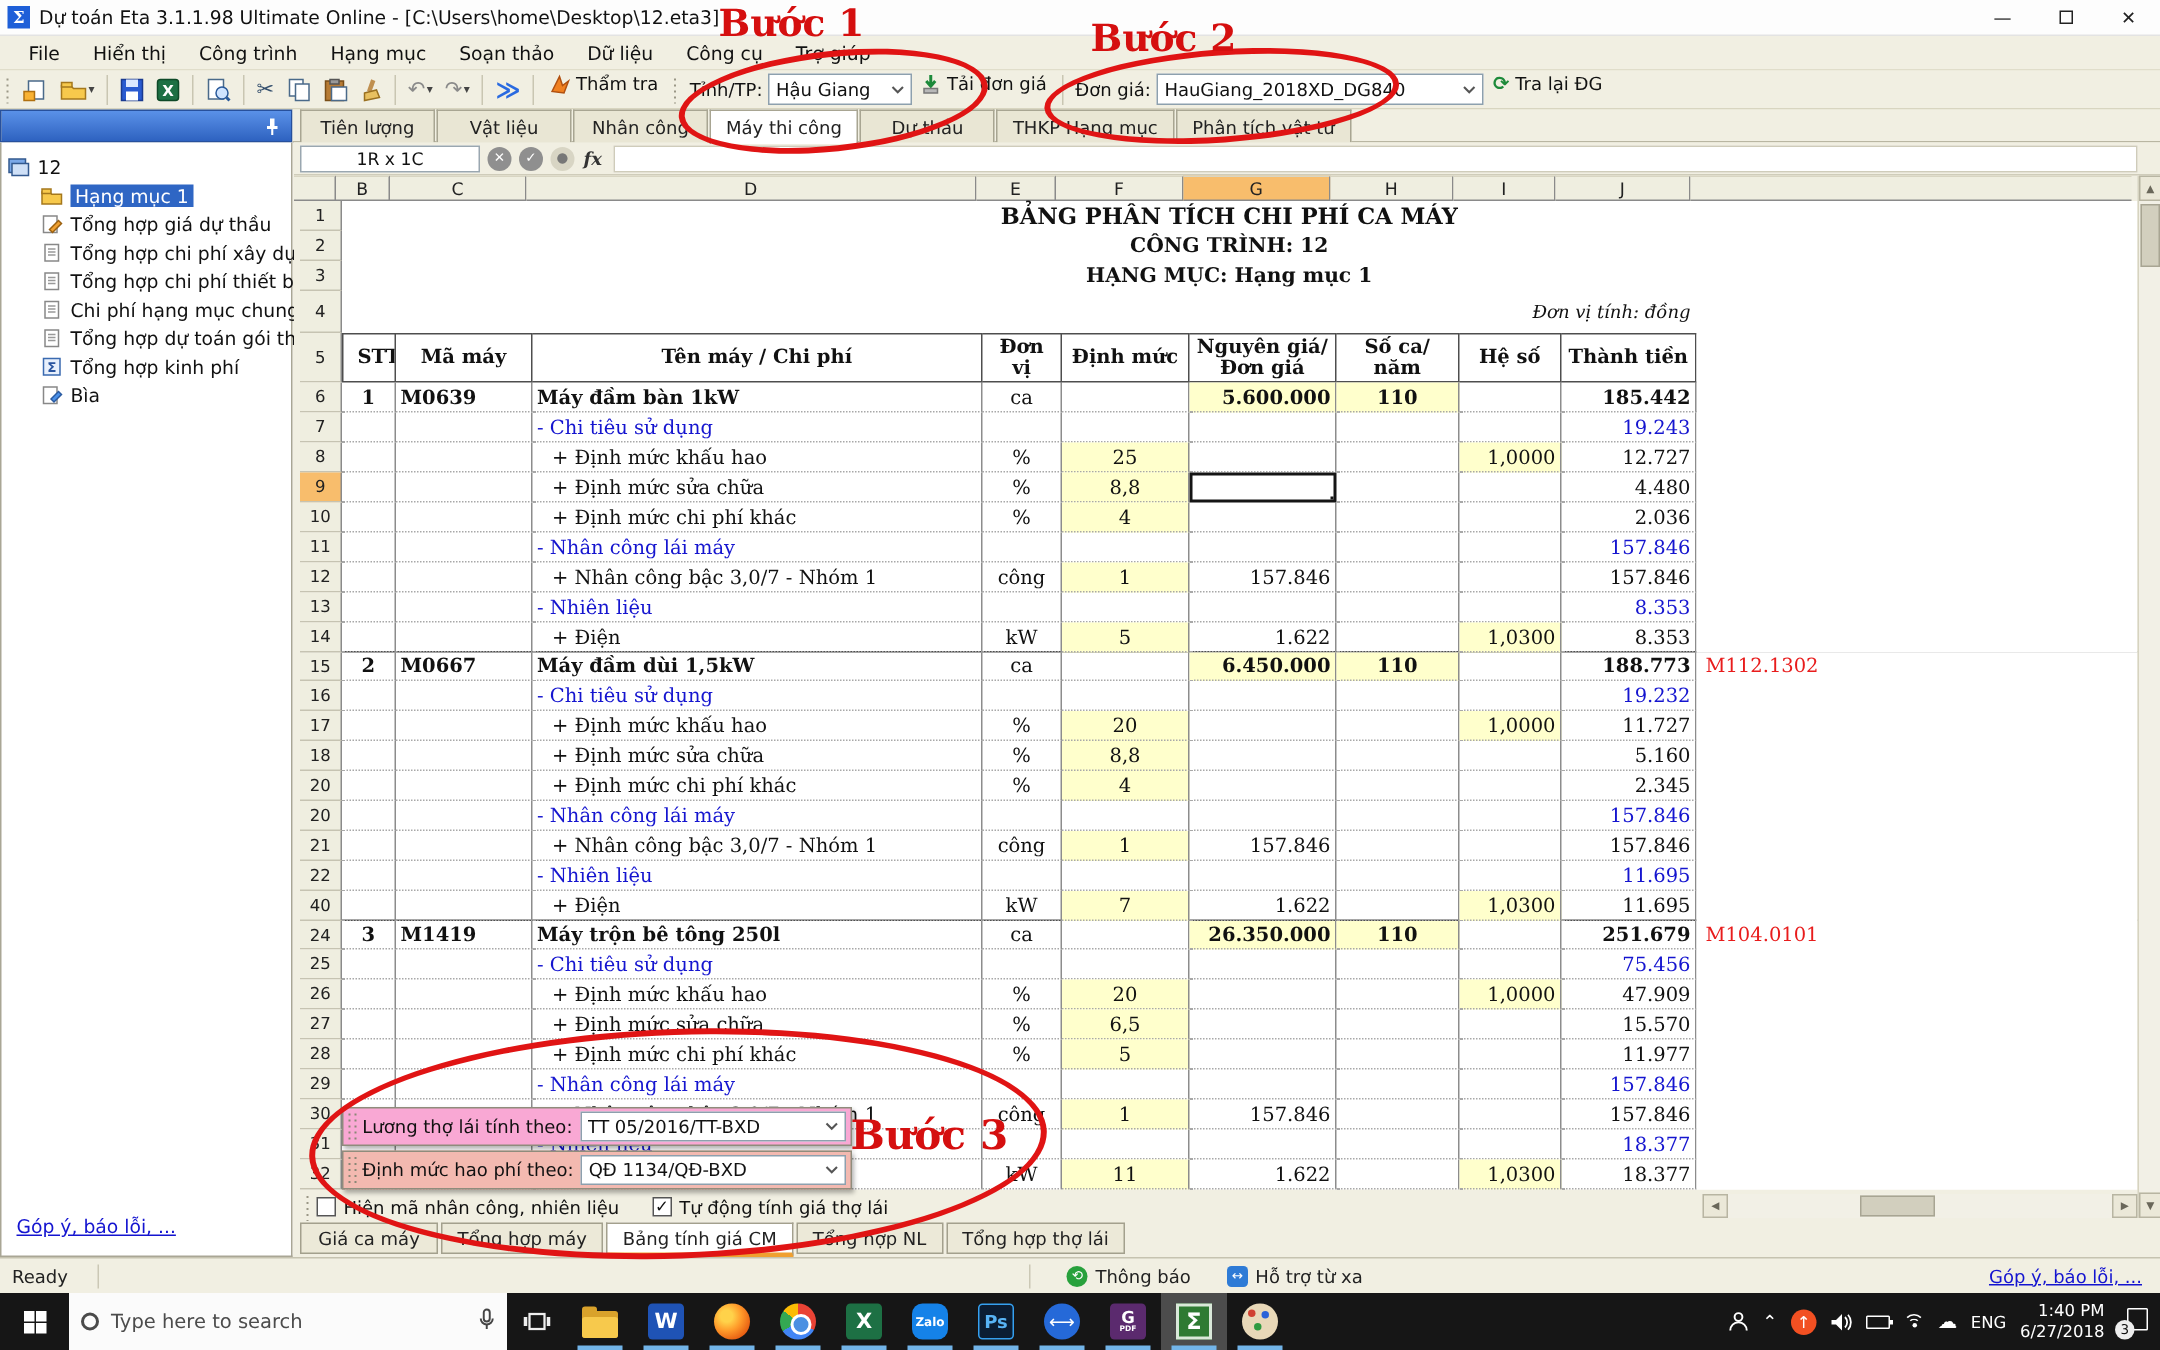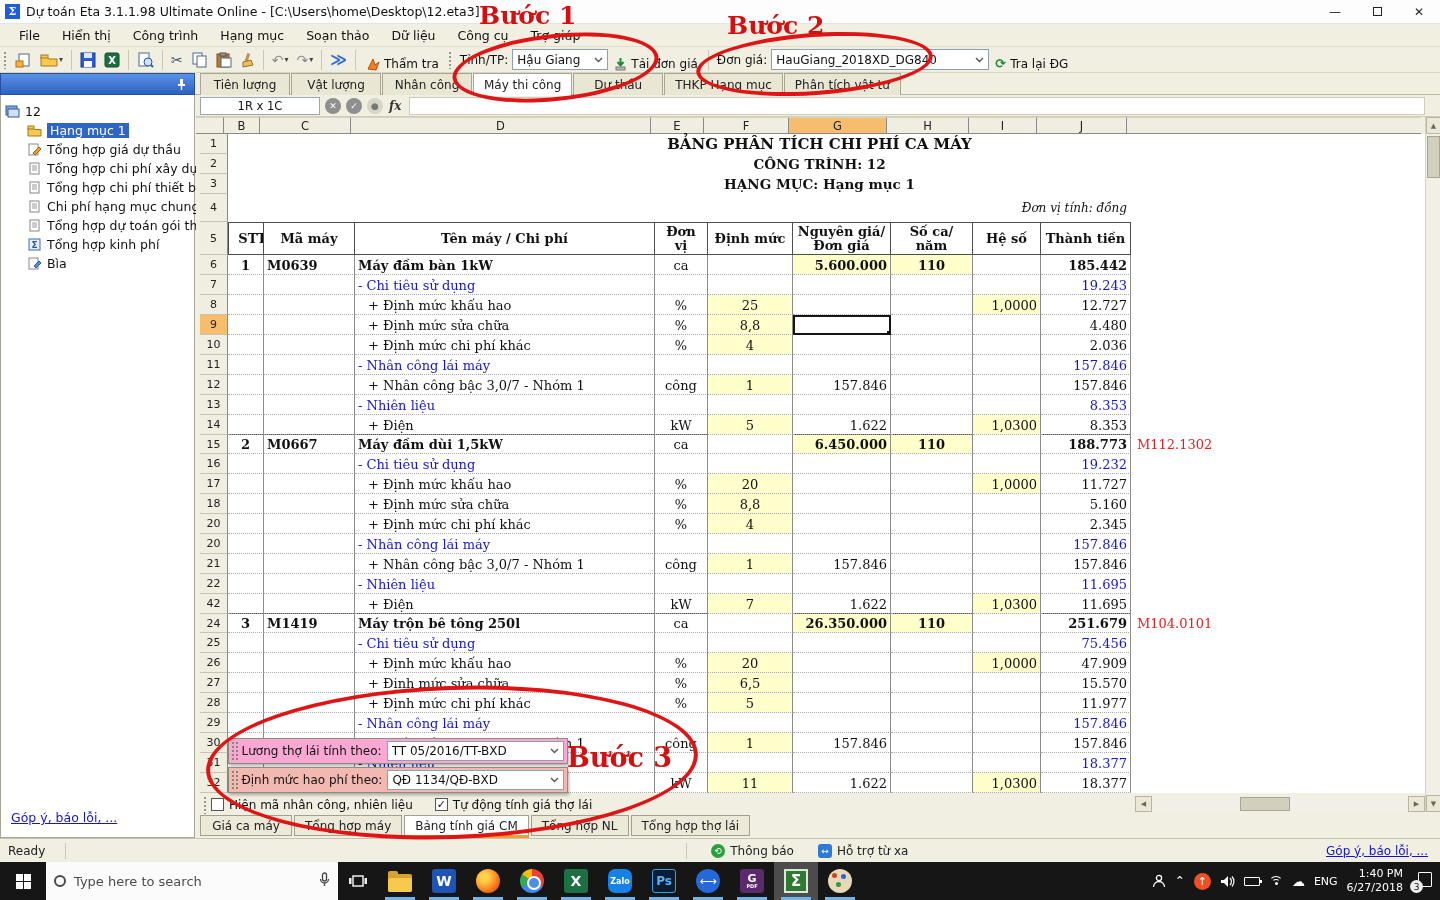--- a/index.html
+++ b/index.html
@@ -23,21 +23,21 @@
   .grip { width:5px; height:18px; margin:0 3px; background-image:radial-gradient(#9a9786 1px, transparent 1px); background-size:4px 4px; }
   .tbtn { height:22px; display:flex; align-items:center; justify-content:center; padding:0 3px; margin:0 1px; }
   .tbtn svg { display:block; }
   .tbtn .ch { font-size:14px; color:#35506e; }
   .tsep { width:1px; height:20px; background:#c9c6b2; margin:0 4px; }
   .ddarrow { font-size:8px; color:#444; margin-left:1px; }
   .tlabel { font-size:12px; color:#111; margin:0 4px; }
   .combo { height:21px; background:#fff; border:1px solid #8da0ae; display:flex; align-items:center; font-size:12px; color:#111; padding:0 4px; position:relative; }
   .combo .cv { flex:1; overflow:hidden; white-space:nowrap; }
   .combo svg { margin-left:4px; }
-  .tb-text-btn { height:22px; display:flex; align-items:flex-end; gap:4px; font-size:12px; color:#111; padding:0 6px; }
+  .tb-text-btn { height:22px; display:flex; align-items:flex-start; gap:4px; font-size:12px; color:#111; padding:0 6px; }
 
   
   .tabstrip { position:absolute; left:0; top:73px; width:100%; height:22px; display:flex; }
   .side-head { width:195px; height:22px; background:linear-gradient(#5a91e8,#2e62c0); display:flex; align-items:center; justify-content:flex-end; padding-right:7px; border:1px solid #27509c; }
   .tabs { flex:1; display:flex; background:#f1efe2; border-bottom:1px solid #b9b6a2; padding-left:5px; }
   .tab { min-width:90px; padding:0 10px; height:22px; display:flex; align-items:center; justify-content:center; font-size:12px; color:#222; background:#e9e6d4; border:1px solid #a8a592; border-bottom:none; margin-right:1px; }
   .tab.active { background:#fff; font-weight:normal; height:23px; position:relative; z-index:2; }
 
   
   .sidebar { position:absolute; left:0; top:95px; width:195px; height:743px; background:#fff; border:1px solid #a9a695; border-top:none; }
@@ -316,21 +316,21 @@
   <div class="tabstrip">
     <div class="side-head">
       <svg width="11" height="12">
           <rect x="4" y="1" width="3" height="6" fill="#fff"></rect>
           <rect x="2" y="6" width="7" height="2" fill="#fff"></rect>
           <line x1="5.5" y1="8" x2="5.5" y2="12" stroke="#fff" stroke-width="1.4"></line>
         </svg>
     </div>
     <div class="tabs" id="tabs">
         <span class="tab">Tiên lượng</span>
-        <span class="tab">Vật lượng</span>
+        <span class="tab">Vật liệu</span>
         <span class="tab">Nhân công</span>
         <span class="tab active">Máy thi công</span>
         <span class="tab">Dự thầu</span>
         <span class="tab">THKP Hạng mục</span>
         <span class="tab">Phân tích vật tư</span>
       </div>
   </div>
 
   <div class="sidebar">
     <div class="tree" id="tree">
@@ -680,21 +680,21 @@
           <span class="gc blu" style="width: 300px; flex: 0 0 300px;">- Nhiên liệu</span>
           <span class="gc cen" style="width: 53px; flex: 0 0 53px;"></span>
           <span class="gc cen" style="width: 85px; flex: 0 0 85px;"></span>
           <span class="gc ral" style="width: 98px; flex: 0 0 98px;"></span>
           <span class="gc cen" style="width: 82px; flex: 0 0 82px;"></span>
           <span class="gc ral" style="width: 68px; flex: 0 0 68px;"></span>
           <span class="gc ral blu" style="width: 90px; flex: 0 0 90px;">11.695</span>
           <span class="notec" style="width: 294px;"></span>
         </div>
         <div class="grow">
-          <span class="rowhdr">42</span>
+          <span class="rowhdr">40</span>
           <span class="gc cen bld" style="width: 36px; flex: 0 0 36px;"></span>
           <span class="gc bld" style="width: 91px; flex: 0 0 91px;"></span>
           <span class="gc ind" style="width: 300px; flex: 0 0 300px;">+ Điện</span>
           <span class="gc cen" style="width: 53px; flex: 0 0 53px;">kW</span>
           <span class="gc cen yel" style="width: 85px; flex: 0 0 85px;">7</span>
           <span class="gc ral" style="width: 98px; flex: 0 0 98px;">1.622</span>
           <span class="gc cen" style="width: 82px; flex: 0 0 82px;"></span>
           <span class="gc ral yel" style="width: 68px; flex: 0 0 68px;">1,0300</span>
           <span class="gc ral" style="width: 90px; flex: 0 0 90px;">11.695</span>
           <span class="notec" style="width: 294px;"></span>

